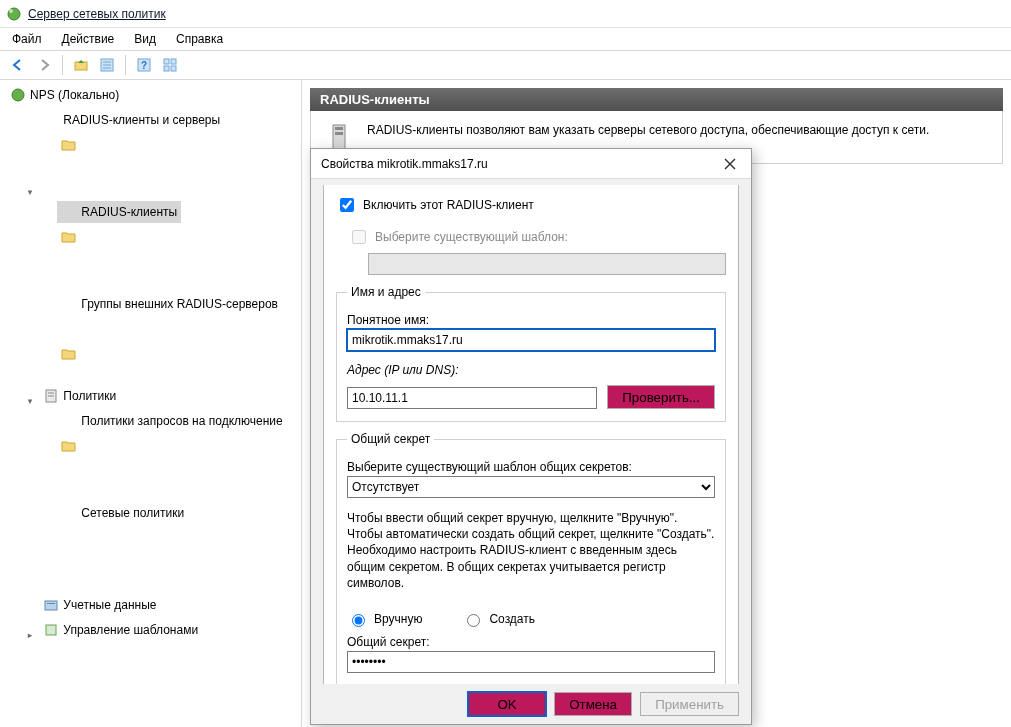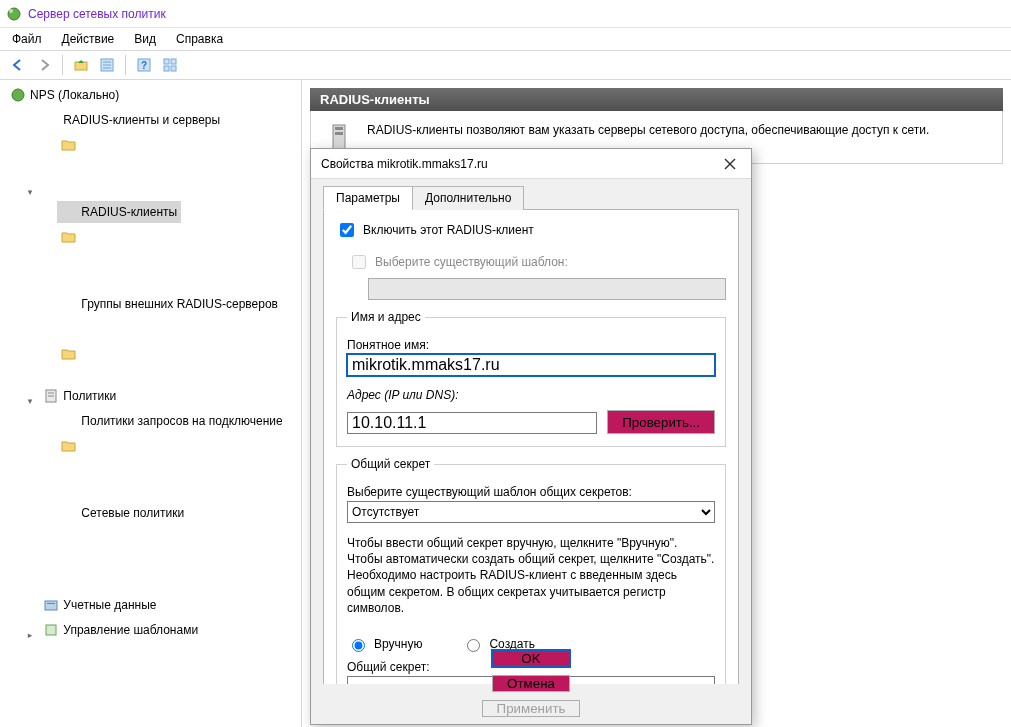--- a/index.html
+++ b/index.html
@@ -1,21 +1,21 @@
 <!DOCTYPE html>
 <html><head>
 <meta charset="utf-8">
 <style>
   * { box-sizing: border-box; font-family: "Segoe UI", Tahoma, sans-serif; }
   html, body { margin:0; padding:0; width:1011px; height:727px; background:#fff; font-size:12px; color:#000; }
 
   
   .titlebar { height:28px; display:flex; align-items:center; padding:0 6px; border-bottom:1px solid #e3e3e3; }
   .titlebar .app-icon { width:16px; height:16px; margin-right:6px; display:inline-flex; align-items:center; justify-content:center; }
-  .titlebar .title { color:#6d28d9; }
+  .titlebar .title { color:#0f172a;text-decoration:underline; }
 
   
   .menubar { height:22px; display:flex; align-items:center; padding:0 4px; gap:4px; }
   .menubar span { padding:2px 8px; cursor:default; }
 
   
   .toolbar { height:30px; border-top:1px solid #d8d8d8; border-bottom:1px solid #d8d8d8;
              display:flex; align-items:center; padding:0 6px; gap:2px; }
   .tool-btn { width:24px; height:24px; display:inline-flex; align-items:center; justify-content:center; cursor:default; border:1px solid transparent; }
   .tool-sep { width:1px; height:20px; background:#d0d0d0; margin:0 4px; }
@@ -54,32 +54,32 @@
   .tabpage { background:#fff; border:1px solid #b5b5b5; border-top:none; padding:10px 12px 12px 12px; }
 
   .chk { display:inline-flex; align-items:center; gap:6px; }
   .chk input { width:14px; height:14px; }
   .disabled { color:#8a8a8a; }
   .combo { width:100%; height:22px; background:#e7e7e7; border:1px solid #adadad; }
 
   fieldset { border:1px solid #d0d0d0; margin:10px 0 0 0; padding:8px 10px 12px 10px; }
   legend { padding:0 4px; }
   label.fld { display:block; margin:6px 0 2px 0; }
-  input.txt { width:100%; height:22px; border:1px solid #7a7a7a; padding:2px 4px; font-family:inherit; font-size:16px; }
+  input.txt { width:100%; height:22px; border:1px solid #7a7a7a; padding:2px 4px; font-family:inherit; font-size:12px; }
   input.txt.focus { border:1px solid #0b61c4; outline:1px solid #0b61c4; }
   .row2 { display:flex; gap:10px; align-items:flex-end; }
   .row2 input { flex:1; }
   .btn { height:24px; padding:0 14px; background:#be185d; border:1px solid #adadad; cursor:default; }
   .btn.default { border:1px solid #0b61c4; outline:1px solid #0b61c4; }
   .btn.dis { color:#a0a0a0; background:#efefef; }
 
   .radiorow { display:flex; gap:40px; margin:20px 0 8px 0; }
   .radiorow label { display:inline-flex; align-items:center; gap:6px; }
 
-  .dlg-footer { height:40px; display:flex; align-items:center; justify-content:flex-end; gap:8px; padding:7px 12px;flex-direction:column; }
+  .dlg-footer { height:40px; display:flex; align-items:center; justify-content:flex-end; gap:8px; padding:7px 12px; }
   .dlg-footer .btn { min-width:78px; }
 
   select.combo2 { width:100%; height:22px; border:1px solid #7a7a7a; background:#fff; font-family:inherit; font-size:12px; }
 
   .hint { margin-top:12px; line-height:1.35; }
 </style>
 </head>
 <body>
 
 <div class="titlebar">
@@ -274,24 +274,20 @@
         <span>Свойства mikrotik.mmaks17.ru</span>
         <span class="dlg-close">
           <svg width="12" height="12">
               <line x1="1" y1="1" x2="11" y2="11" stroke="#333" stroke-width="1.4"></line>
               <line x1="11" y1="1" x2="1" y2="11" stroke="#333" stroke-width="1.4"></line>
             </svg>
         </span>
       </div>
 
       <div class="dlg-body">
-        <div class="tabstrip">
-          <div class="tab active">Параметры</div>
-          <div class="tab">Дополнительно</div>
-        </div>
 
         <div class="tabpage">
 
           <label class="chk">
             <input type="checkbox" checked="" style="">
             <span>Включить этот RADIUS-клиент</span>
           </label>
 
           <div style="margin:12px 0 4px 12px;">
             <label class="chk disabled">

